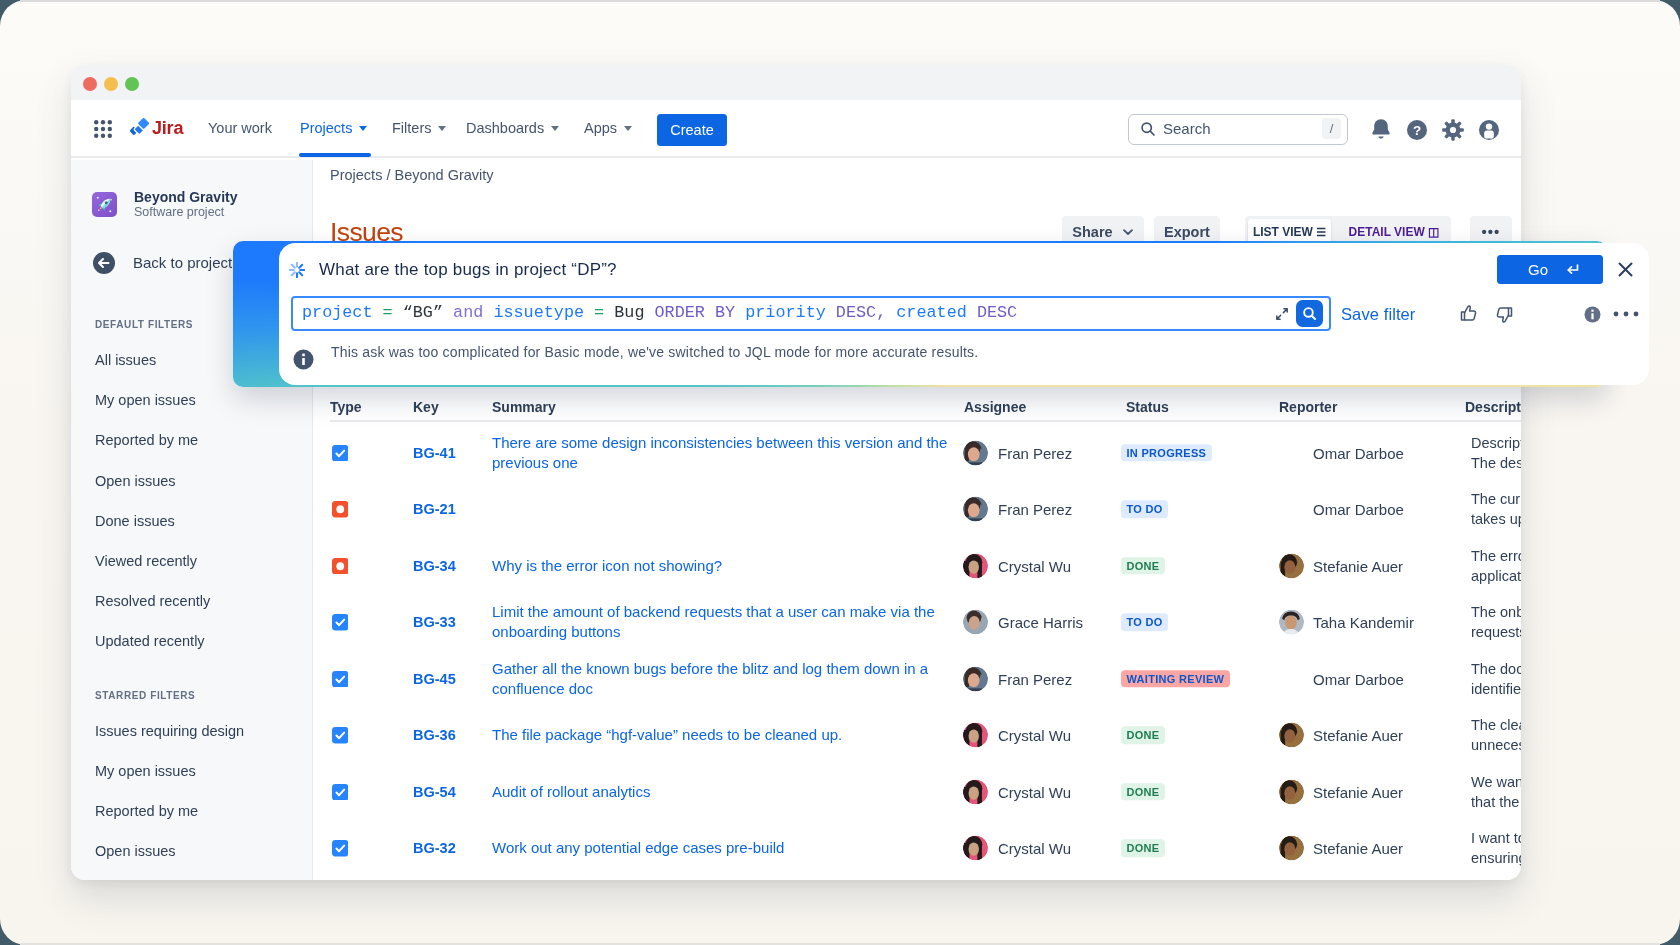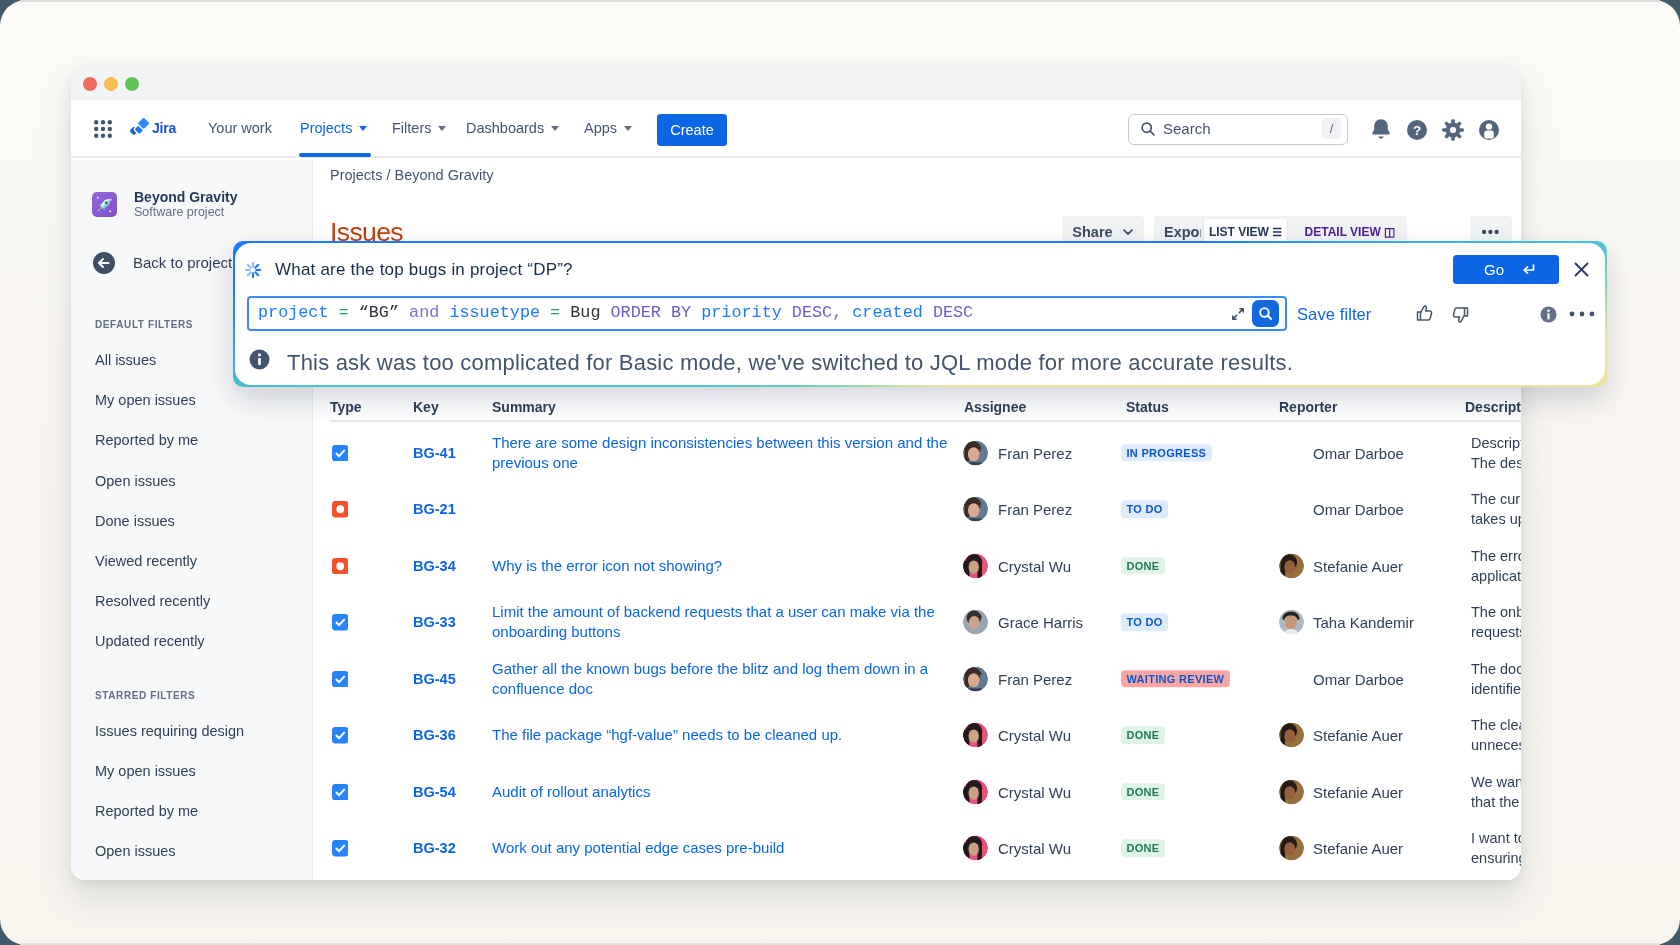--- a/index.html
+++ b/index.html
@@ -42,21 +42,21 @@
   .aname { position:absolute; top:50%; transform:translateY(-50%); font-size:15px; color:#2E3F57; white-space:nowrap; }
   .loz { position:absolute; left:808px; top:50%; transform:translateY(-50%); font-size:11px; font-weight:700; letter-spacing:.3px; padding:3px 5.5px 2.5px; border-radius:4px; white-space:nowrap; }
   .desc { position:absolute; left:1158px; top:50%; transform:translateY(-50%); font-size:14.5px; line-height:20px; color:#2E3F57; white-space:nowrap; }
   .tool-btn { position:absolute; top:56px; height:32px; background:#F1F2F4; border-radius:4px;
               font-size:14.5px; font-weight:600; color:#3B4A63; text-align:center; line-height:32px; }
   
   .ai-wrap { position:absolute; left:233px; top:241px; width:1374px; height:146px;
              border-radius:10px; padding:2px;
              background:conic-gradient(from 0deg at 50% 50%, #1D7AFC 0deg, #1D7AFC 76deg, #41BBDC 83deg, #8FD6B0 88deg, #EFE3A0 92deg, #EFE3A0 160deg, #BBDFA6 205deg, #52C5C9 252deg, #52C5C9 263deg, #2E93EF 269deg, #1D7AFC 273deg, #1D7AFC 360deg);
              box-shadow:0 12px 28px rgba(9,30,66,.18); }
-  .ai-inner { position:relative; width:100%; height:100%; background:#fff; border-radius:16px; }
+  .ai-inner { position:relative; width:100%; height:100%; background:#fff; border-radius:16px;margin-left:44px; }
 </style>
 </head>
 <body>
 <div class="canvas">
 <div style="position:absolute;left:20px;right:20px;top:0;height:1.5px;background:#DBDBDB;z-index:50"></div>
 <div style="position:absolute;left:20px;right:20px;bottom:0;height:2px;background:#E4E2DF;z-index:50"></div>
   <div class="window">
     <div class="titlebar">
         <div class="dot r"></div>
         <div class="dot y"></div>
@@ -78,21 +78,21 @@
       </svg>
       <svg style="position:absolute;left:58px;top:17px" width="22" height="24" viewBox="0 0 22 24">
         <rect x="6.2" y="15.2" width="6.4" height="6.4" rx="1.4" transform="rotate(45 9.4 18.4) translate(-6.4 0)" fill="#1463DB"></rect>
         <g transform="rotate(45 10.3 12.3)">
             <rect x="6.3" y="8.3" width="8" height="8" rx="1.6" fill="#2176F2" stroke="#fff" stroke-width="1.3"></rect>
           </g>
         <g transform="rotate(45 14.6 6.4)">
             <rect x="9.8" y="1.6" width="9.6" height="9.6" rx="1.8" fill="#2E8AFF" stroke="#fff" stroke-width="1.3"></rect>
           </g>
       </svg>
-      <div class="navitem" style="left:81px;font-size:14px;font-weight:700;color:#1d4ed8;letter-spacing:-.2px">Jira</div>
+      <div class="navitem" style="left:81px;font-size:18px;font-weight:700;color:#b91c1c;letter-spacing:-.2px">Jira</div>
       <div class="navitem" style="left:137px">Your work</div>
       <div class="navitem" style="left:229px;color:#0C66E4;font-weight:500">Projects<span class="chev" style="border-top-color:#0C66E4"></span></div>
       <div style="position:absolute;left:228px;top:52.5px;width:72px;height:4.5px;background:#0C66E4;border-radius:2px"></div>
       <div class="navitem" style="left:321px">Filters<span class="chev"></span></div>
       <div class="navitem" style="left:395px">Dashboards<span class="chev"></span></div>
       <div class="navitem" style="left:513px">Apps<span class="chev"></span></div>
       <div class="create-btn">Create</div>
       <div class="searchbox">
         <svg style="position:absolute;left:11px;top:6.5px" width="16" height="16" viewBox="0 0 16 16" fill="none" stroke="#44546E" stroke-width="1.7">
           <circle cx="6.7" cy="6.7" r="4.6"></circle>
@@ -170,21 +170,21 @@
       </div>
       <div class="main" id="main">
       <div style="position:absolute;left:17px;top:7px;font-size:14.5px;color:#44546E">Projects / Beyond Gravity</div>
       <div style="position:absolute;left:17px;top:56.5px;font-size:26.5px;font-weight:500;color:#c2410c;letter-spacing:-.6px">Issues</div>
       <div class="tool-btn" style="left:749px;width:82px">Share<svg style="margin-left:9px;vertical-align:1px" width="12" height="8" viewBox="0 0 12 8" fill="none" stroke="#44546E" stroke-width="1.8" stroke-linecap="round" stroke-linejoin="round">
               <path d="M2 2.2 L6 6 L10 2.2"></path>
             </svg></div>
       <div class="tool-btn" style="left:841px;width:66px">Export<svg style="margin-left:9px;vertical-align:1px" width="12" height="8" viewBox="0 0 12 8" fill="none" stroke="#44546E" stroke-width="1.8" stroke-linecap="round" stroke-linejoin="round">
               <path d="M2 2.2 L6 6 L10 2.2"></path>
             </svg></div>
-      <div class="tool-btn" style="left:888px;width:206px">
+      <div class="tool-btn" style="left:932px;width:206px">
             <div style="position:absolute;left:3px;top:3px;width:83px;height:26px;background:#fff;border-radius:3px;box-shadow:0 1px 2px rgba(9,30,66,.2);font-size:12px;font-weight:700;color:#253858;line-height:26px">LIST VIEW <span style="font-size:11px">☰</span></div>
             <div style="position:absolute;left:96px;top:3px;width:106px;height:26px;font-size:12px;font-weight:700;color:#4c1d95;line-height:26px">DETAIL VIEW ◫</div>
           </div>
       <div class="tool-btn" style="left:1157px;width:42px;letter-spacing:1px;font-size:15px">•••</div>
       <div class="th" style="left:17px">Type</div>
       <div class="th" style="left:100px">Key</div>
       <div class="th" style="left:179px">Summary</div>
       <div class="th" style="left:651px">Assignee</div>
       <div class="th" style="left:813px">Status</div>
       <div class="th" style="left:966px">Reporter</div>
@@ -522,16 +522,16 @@
     <svg style="position:absolute;left:1334px;top:68px" width="26" height="6" viewBox="0 0 26 6">
       <circle cx="3" cy="3" r="2.4" fill="#44546E"></circle>
           <circle cx="13" cy="3" r="2.4" fill="#44546E"></circle>
           <circle cx="23" cy="3" r="2.4" fill="#44546E"></circle>
     </svg>
     <svg style="position:absolute;left:14px;top:106px" width="21" height="21" viewBox="0 0 21 21">
       <circle cx="10.5" cy="10.5" r="10" fill="#44546E"></circle>
       <rect x="9.2" y="9" width="2.6" height="7" fill="#fff"></rect>
           <rect x="9.2" y="4.6" width="2.6" height="2.6" fill="#fff"></rect>
     </svg>
-    <div style="position:absolute;left:52px;top:107px;font-size:22px;letter-spacing:.2px;color:#44546E">This ask was too complicated for Basic mode, we've switched to JQL mode for more accurate results.</div>
+    <div style="position:absolute;left:52px;top:101px;font-size:14px;letter-spacing:.2px;color:#44546E">This ask was too complicated for Basic mode, we've switched to JQL mode for more accurate results.</div>
   </div>
     </div>
 </div>
 
 </body></html>

